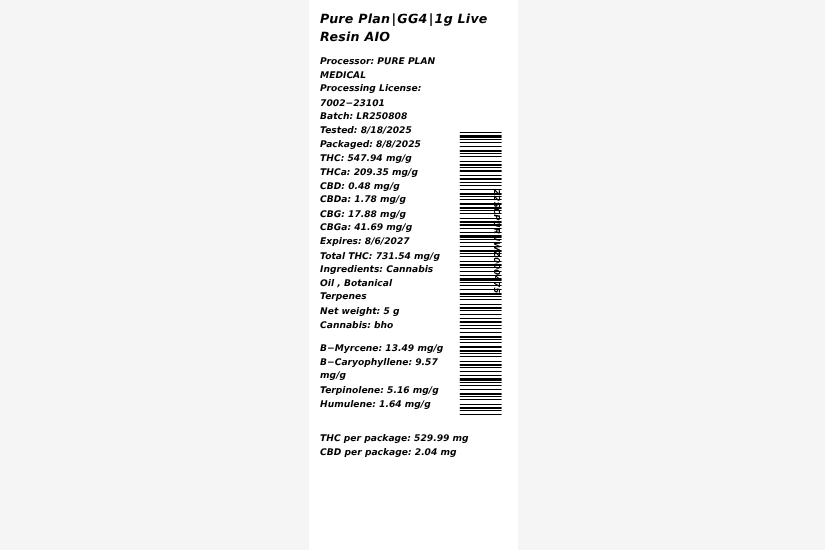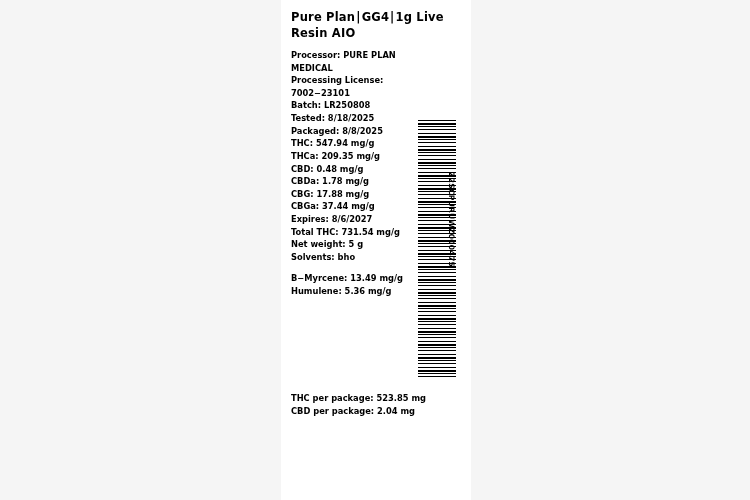--- a/index.html
+++ b/index.html
@@ -18,20 +18,21 @@
     width: 750px;
     height: 500px;
   }
   .label-card {
     position: absolute;
     left: 281px;
     top: 0;
     width: 190px;
     height: 500px;
     background: #ffffff;
+    font-style: italic;
   }
   .label-inner {
     position: relative;
     padding: 10px 8px 0 10px;
     width: 172px;
     height: 490px;
     box-sizing: content-box;
   }
   .title {
     font-size: 11.5px;
@@ -125,36 +126,39 @@
         <div>Processor: PURE PLAN MEDICAL</div>
         <div>Processing License: 7002−23101</div>
         <div>Batch: LR250808</div>
         <div>Tested: 8/18/2025</div>
         <div>Packaged: 8/8/2025</div>
         <div>THC: 547.94 mg/g</div>
         <div>THCa: 209.35 mg/g</div>
         <div>CBD: 0.48 mg/g</div>
         <div>CBDa: 1.78 mg/g</div>
         <div>CBG: 17.88 mg/g</div>
-        <div>CBGa: 37.44 mg/g</div>
+        <div>CBGa: 41.69 mg/g</div>
         <div>Expires: 8/6/2027</div>
         <div>Total THC: 731.54 mg/g</div>
+        <div>Ingredients: Cannabis Oil , Botanical Terpenes</div>
         <div>Net weight: 5 g</div>
-        <div>Solvents: bho</div>
+        <div>Cannabis: bho</div>
       </div>
 
       <div class="spacer"></div>
 
       <div class="terps">
         <div>B−Myrcene: 13.49 mg/g</div>
-        <div>Humulene: 5.36 mg/g</div>
+        <div>B−Caryophyllene: 9.57 mg/g</div>
+        <div>Terpinolene: 5.16 mg/g</div>
+        <div>Humulene: 1.64 mg/g</div>
       </div>
 
       <div class="per-package">
-        <div>THC per package: 523.85 mg</div>
+        <div>THC per package: 529.99 mg</div>
         <div>CBD per package: 2.04 mg</div>
       </div>
 
       <div class="barcode-wrap">
         <div class="barcode"></div>
         <div class="barcode-text">Z2SCPURUWZ000475</div>
       </div>
 
     </div>
   </div>

